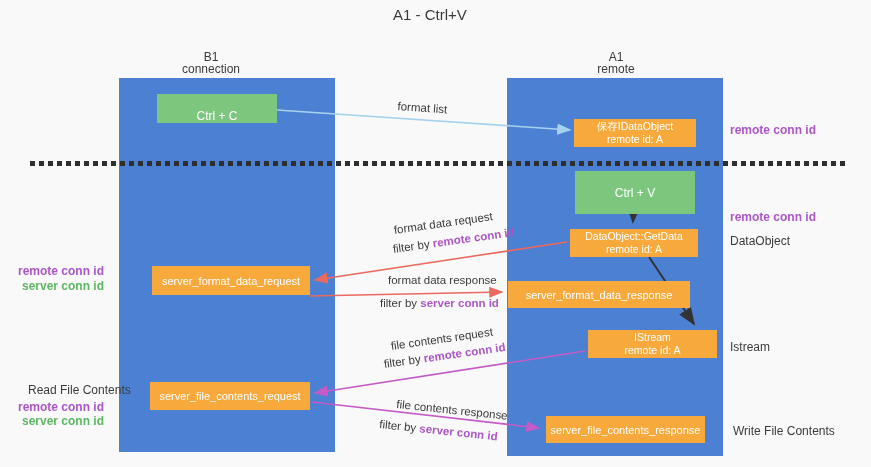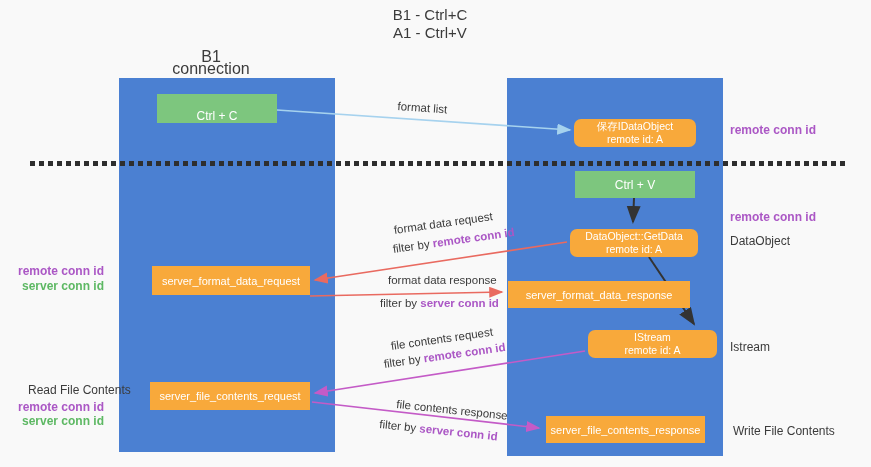--- a/index.html
+++ b/index.html
@@ -14,58 +14,61 @@
     overflow:hidden;
   }
   .abs{position:absolute;}
   .title{
     left:300px;top:6px;width:260px;
     text-align:center;
     font-size:15px;line-height:18px;color:#3b3b3b;
   }
   .col-header{
     width:120px;text-align:center;
-    font-size:16px;line-height:12px;color:#3b3b3b;
+    font-size:12px;line-height:12px;color:#3b3b3b;
   }
   .column{
     background:#4b80d2;
   }
   .node{
     box-sizing:border-box;
     display:flex;flex-direction:column;
     align-items:center;justify-content:center;
     text-align:center;color:#ffffff;
   }
   .green-node{background:#7dc67e;font-size:12px;}
   .orange-node{background:#f8a93b;font-size:11px;}
-  .two-line{font-size:10.5px;line-height:13px;border-radius:7px;}
+  .two-line{font-size:10.5px;line-height:13px;}
   .lbl{font-size:12px;color:#3b3b3b;white-space:nowrap;}
   .lbl-sm{font-size:11.5px;color:#3b3b3b;white-space:nowrap;}
   .purple{color:#ab57c5;font-weight:bold;}
   .greentxt{color:#5db863;font-weight:bold;}
   .dashed-line{
     height:5px;
     background:repeating-linear-gradient(90deg,#2e2e2e 0 5px,transparent 5px 9px);
   }
   svg.overlay{position:absolute;left:0;top:0;pointer-events:none;}
   .rot{transform-origin:left top;}
 </style>
 </head>
 <body>
 
 <div class="canvas">
 
   <div class="abs title">
-    <div>B1 - Ctrl+C</div>
     <div>A1 - Ctrl+V</div>
   </div>
 
   <div class="abs col-header" style="left:151px;top:51px;">
     <div>B1</div>
     <div>connection</div>
+  </div>
+  <div class="abs col-header" style="left:556px;top:51px;">
+    <div>A1</div>
+    <div>remote</div>
   </div>
 
   <div class="abs column" style="left:119px;top:78px;width:216px;height:374px;"></div>
   <div class="abs column" style="left:507px;top:78px;width:216px;height:378px;"></div>
 
   <div class="abs dashed-line" style="left:30px;top:161px;width:815px;"></div>
 
   <svg class="overlay" width="871" height="467">
     <defs>
       <marker id="mblue" markerWidth="10" markerHeight="8" refX="8" refY="3.5" orient="auto">
@@ -97,21 +100,21 @@
     <div>server_format_data_request</div>
   </div>
   <div class="abs node orange-node" style="left:150px;top:382px;width:160px;height:28px;">
     <div>server_file_contents_request</div>
   </div>
 
   <div class="abs node orange-node two-line" style="left:574px;top:119px;width:122px;height:28px;">
     <div>保存IDataObject</div>
     <div>remote id: A</div>
   </div>
-  <div class="abs node green-node" style="left:575px;top:171px;width:120px;height:27px;">
+  <div class="abs node green-node" style="left:575px;top:171px;width:120px;height:43px;">
     <div>Ctrl + V</div>
   </div>
   <div class="abs node orange-node two-line" style="left:570px;top:229px;width:128px;height:28px;">
     <div>DataObject::GetData</div>
     <div>remote id: A</div>
   </div>
   <div class="abs node orange-node" style="left:508px;top:281px;width:182px;height:27px;">
     <div>server_format_data_response</div>
   </div>
   <div class="abs node orange-node two-line" style="left:588px;top:330px;width:129px;height:28px;">

